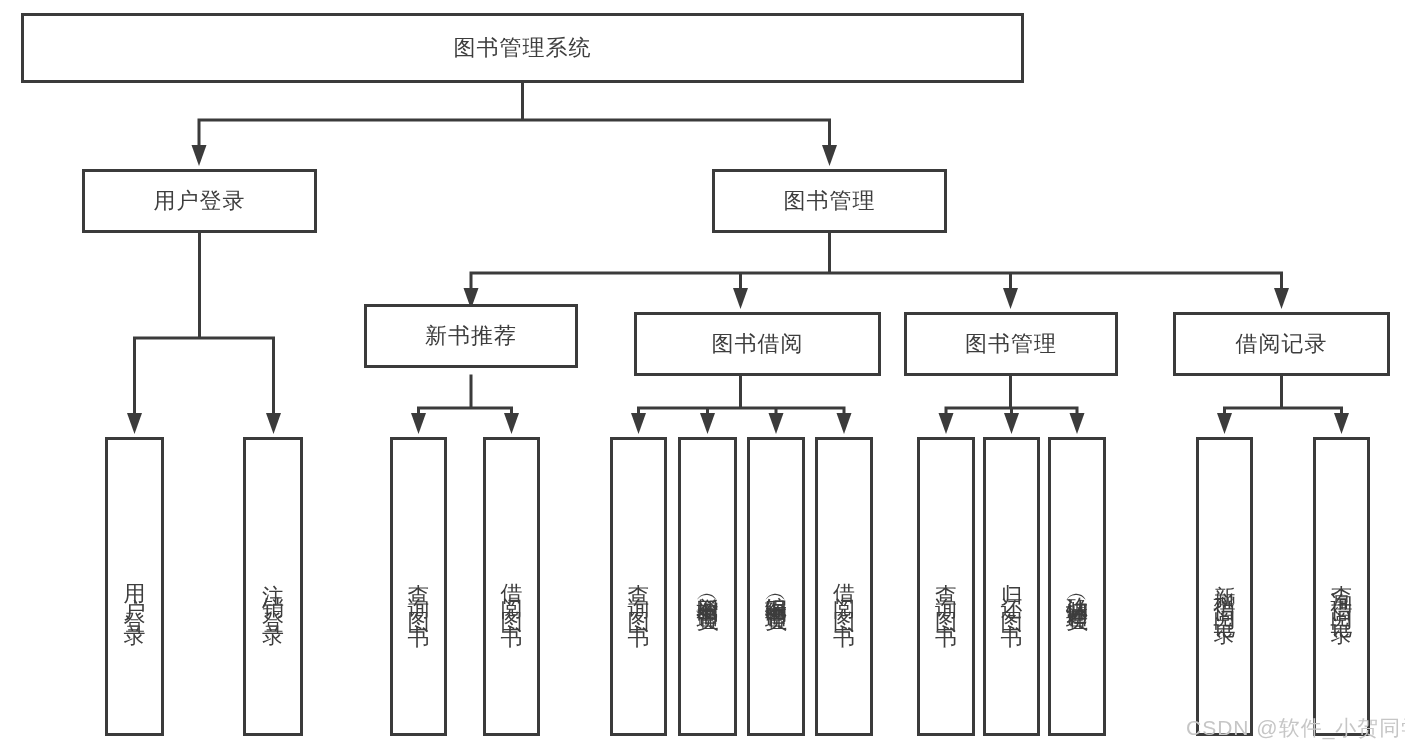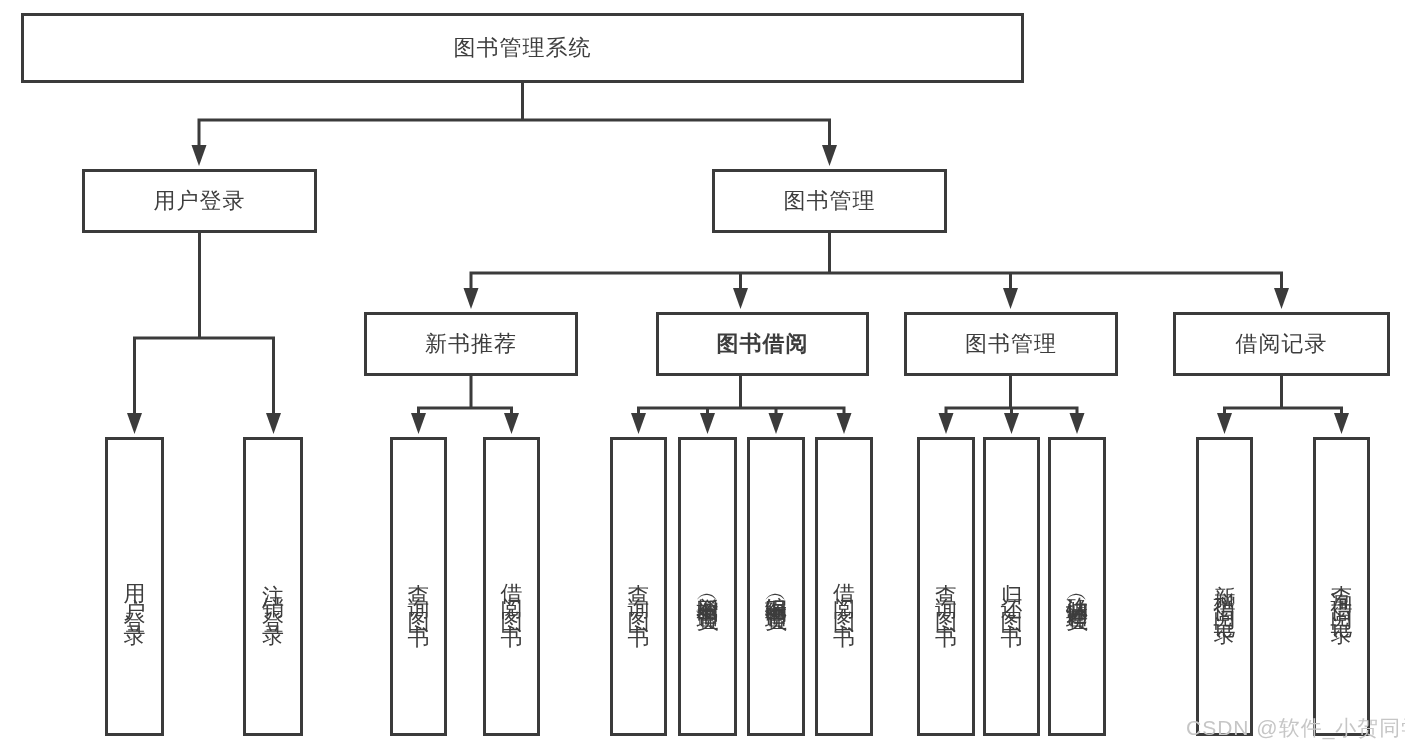--- a/index.html
+++ b/index.html
@@ -66,22 +66,22 @@
       <polygon points="1224.5,434 1217,413 1232,413"></polygon>
       <polygon points="1341.5,434 1334,413 1349,413"></polygon>
     </g>
   </svg>
 
   <div class="hnode" style="left:21px;top:13px;width:1003px;height:70px;">图书管理系统</div>
 
   <div class="hnode" style="left:82px;top:169px;width:235px;height:64px;">用户登录</div>
   <div class="hnode" style="left:712px;top:169px;width:235px;height:64px;">图书管理</div>
 
-  <div class="hnode" style="left:364px;top:312px;width:214px;height:64px;">新书推荐</div>
-  <div class="hnode" style="left:656px;top:312px;width:213px;height:64px;font-weight:bold;">图书借阅</div>
+  <div class="hnode" style="left:364px;top:304px;width:214px;height:64px;">新书推荐</div>
+  <div class="hnode" style="left:634px;top:312px;width:247px;height:64px;">图书借阅</div>
   <div class="hnode" style="left:904px;top:312px;width:214px;height:64px;">图书管理</div>
   <div class="hnode" style="left:1173px;top:312px;width:217px;height:64px;">借阅记录</div>
 
   <div class="leaf v4" style="left:105px;width:59px;">
     <span>用户登录</span>
   </div>
   <div class="leaf v4" style="left:243px;width:60px;">
     <span>注销登录</span>
   </div>
 

